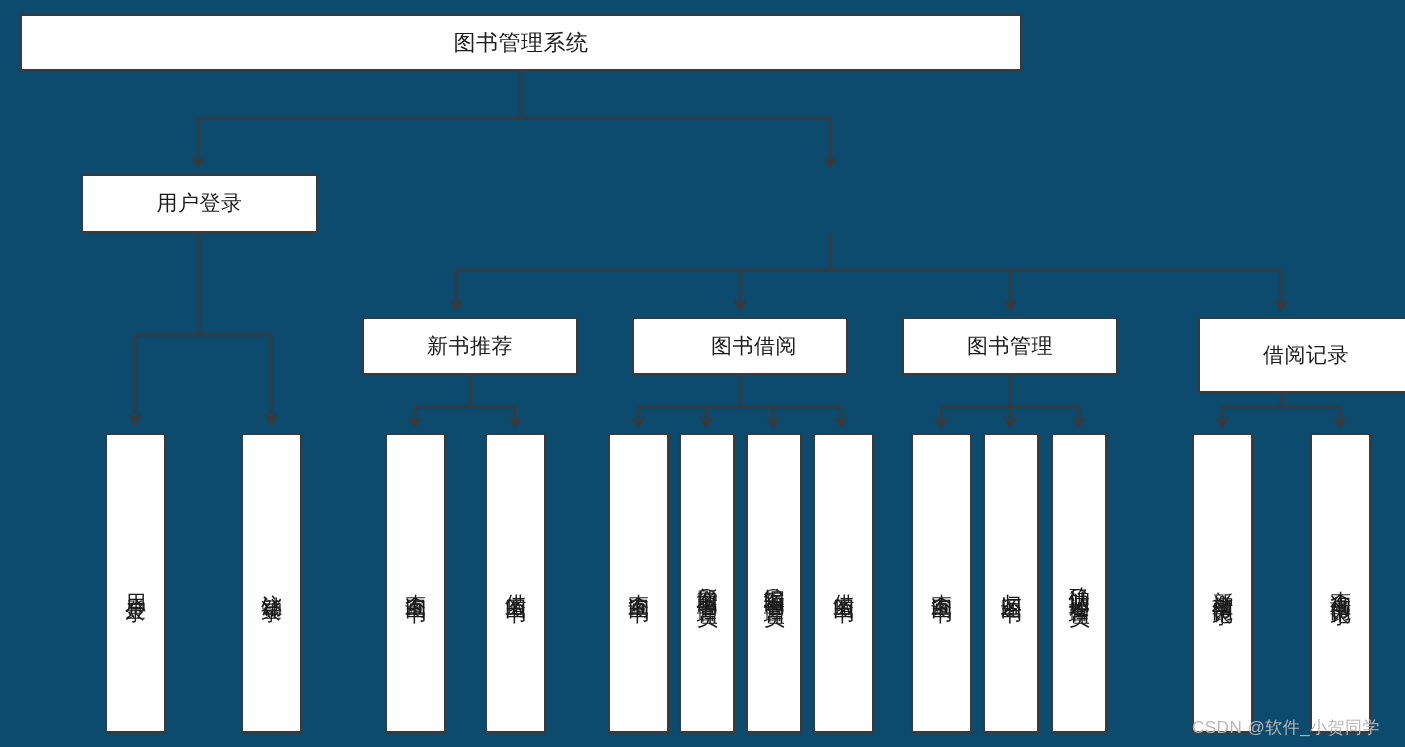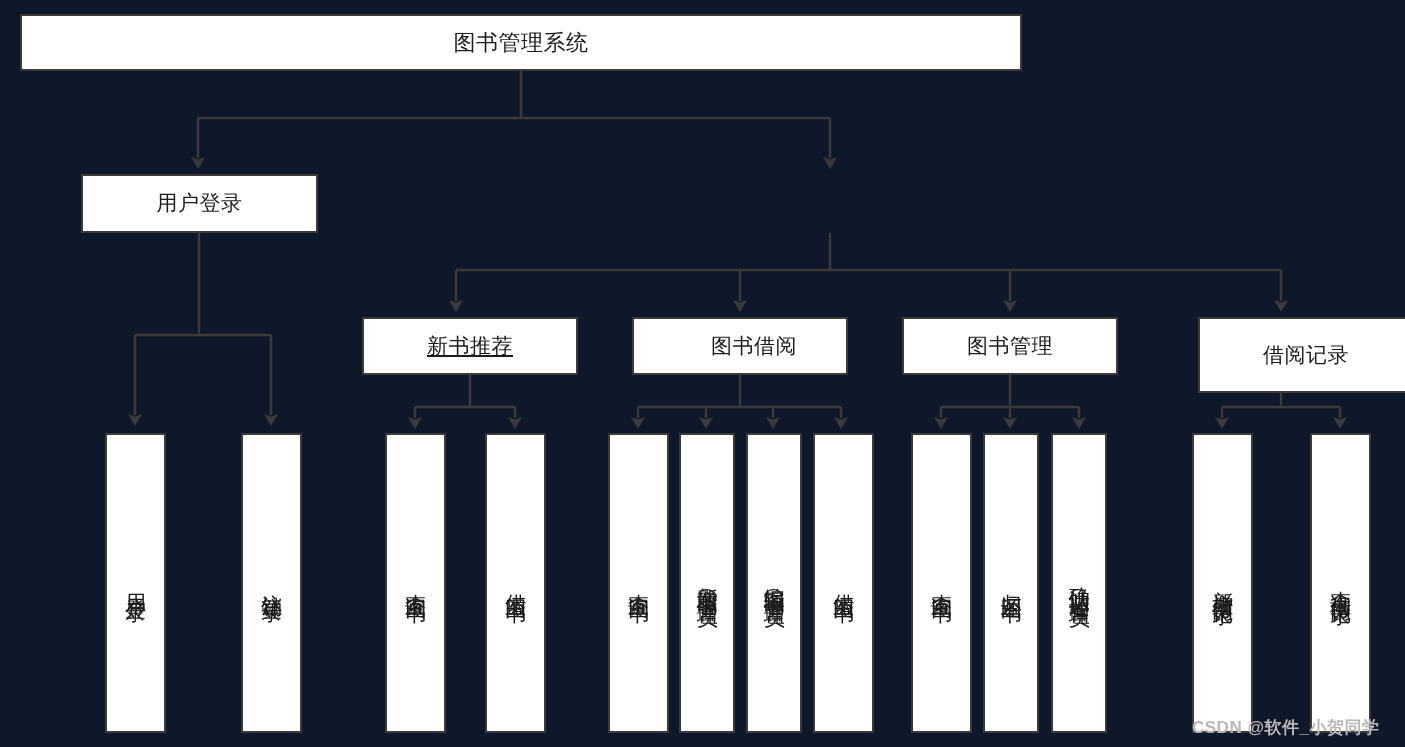--- a/index.html
+++ b/index.html
@@ -7,21 +7,21 @@
     padding: 0;
     background: #ffffff;
   }
   body {
     font-family: "Liberation Sans", "DejaVu Sans", sans-serif;
   }
   #diagram-root {
     position: relative;
     width: 1405px;
     height: 747px;
-    background: #0f172a;
+    background: #0c4a6e;
     overflow: hidden;
   }
   svg.wires {
     position: absolute;
     left: 0;
     top: 0;
     width: 1405px;
     height: 747px;
   }
   .node {
@@ -50,21 +50,20 @@
     max-height: 100%;
   }
   .node.root .label { font-size: 22px; }
   .watermark {
     position: absolute;
     font-size: 17px;
     color: #b8b8b8;
     white-space: nowrap;
     letter-spacing: 0.5px;
     pointer-events: none;
-    font-weight: bold;
   }
 </style>
 </head>
 <body>
 
 <div id="diagram-root">
 
   <svg class="wires" viewBox="0 0 1405 747" xmlns="http://www.w3.org/2000/svg">
     <defs>
       <marker id="arw" markerWidth="12" markerHeight="14" refX="1" refY="7" orient="auto" markerUnits="userSpaceOnUse">
@@ -116,21 +115,21 @@
   </svg>
 
   <div class="node root" style="left:20px; top:14px; width:1002px; height:57px;">
     <span class="label">图书管理系统</span>
   </div>
 
   <div class="node" style="left:81px; top:174px; width:237px; height:59px;">
     <span class="label">用户登录</span>
   </div>
 
-  <div class="node" style="left:362px; top:317px; width:216px; height:58px;text-decoration:underline;">
+  <div class="node" style="left:362px; top:317px; width:216px; height:58px;">
     <span class="label">新书推荐</span>
   </div>
   <div class="node" style="left:632px; top:317px; width:216px; height:58px;padding-left:28px;">
     <span class="label">图书借阅</span>
   </div>
   <div class="node" style="left:902px; top:317px; width:216px; height:58px;">
     <span class="label">图书管理</span>
   </div>
   <div class="node" style="left:1154px; top:317px; width:216px; height:76px;margin-left:44px;">
     <span class="label">借阅记录</span>

